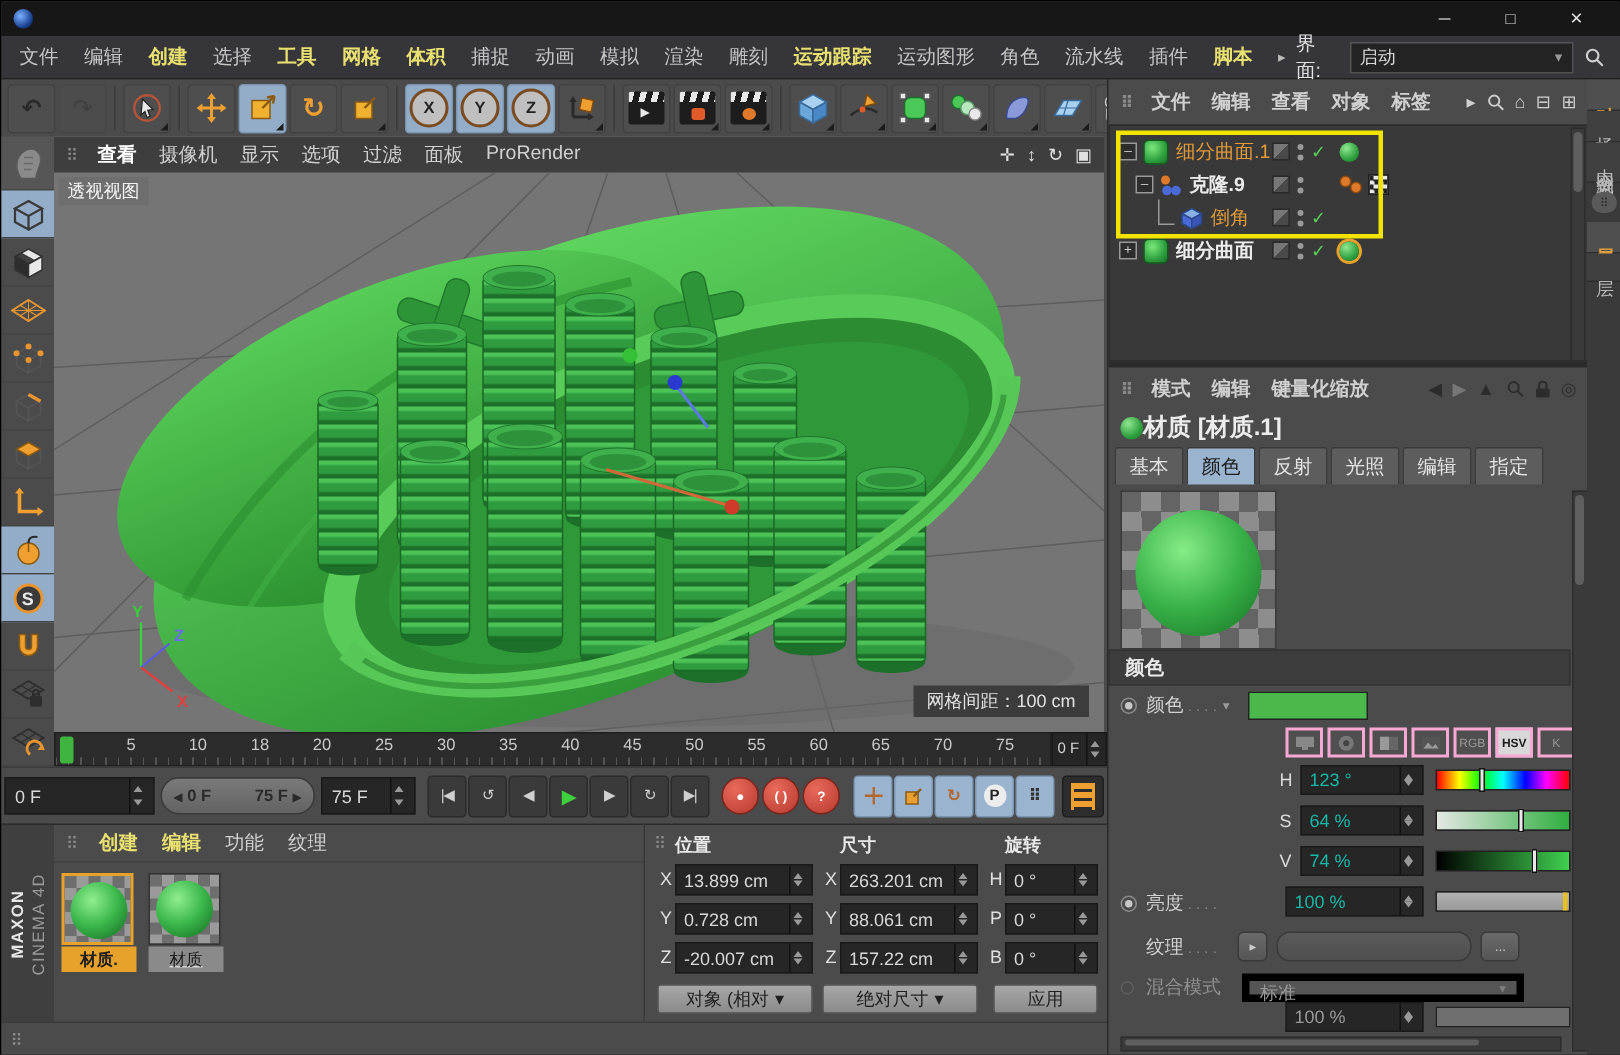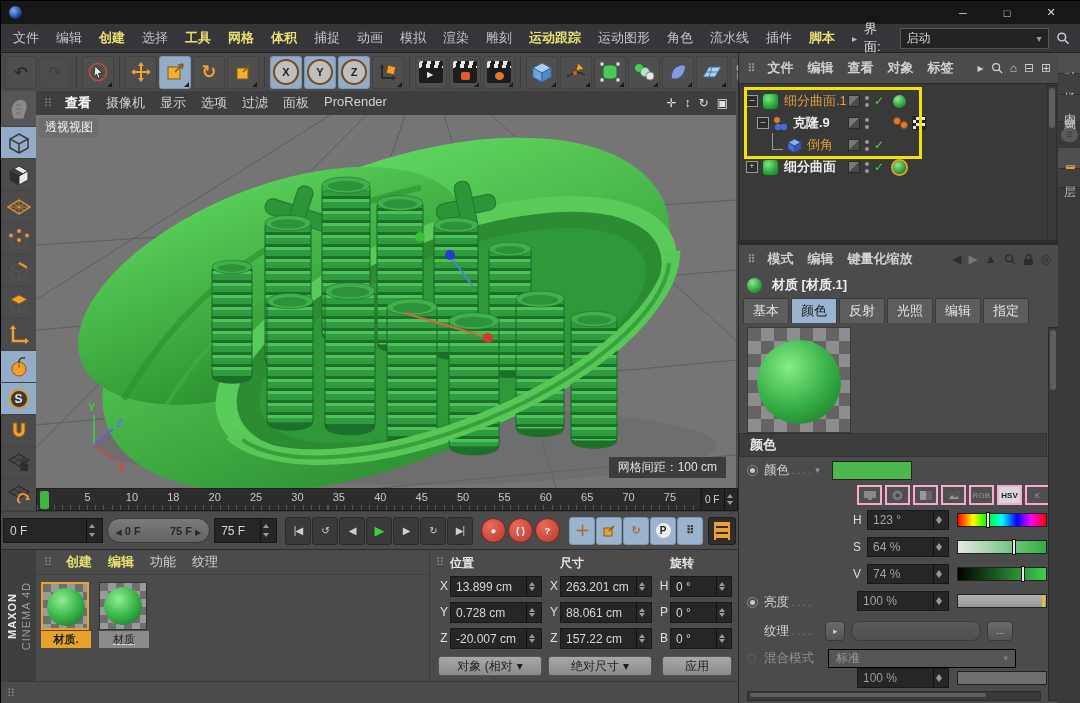--- a/index.html
+++ b/index.html
@@ -105,51 +105,51 @@
   .mattag.sel{box-shadow:0 0 0 2px #e6a22a}
   .chktag{width:12px;height:12px;background:repeating-conic-gradient(#e8e8e8 0 25%,#222 0 50%) 0 0/6px 6px;border:1px solid #222}
   .mogtag{width:14px;height:12px;position:relative}
   .mogtag i{position:absolute;width:6px;height:6px;border-radius:50%;background:#e07a2a;border:1px solid #8a4a12}
   .ybox{border:3px solid #f2e400;background:transparent;z-index:6}
   .scrollv{background:#3a3a3a;border:1px solid #2d2d2d}
   .scrollv .th{position:absolute;left:1px;width:6px;background:#5f5f5f;border-radius:3px}
   
   .amdiv{left:0;top:188px;width:320px;height:4px;background:#2b2b2b}
   .ammenu{left:0;top:192px;width:320px;height:28px;display:flex;align-items:center;gap:14px;padding:0 8px;font-size:13px;font-weight:bold;color:#d0d0d0;box-sizing:border-box}
-  .amtitle{left:0;top:220px;width:320px;height:24px;display:flex;align-items:center;gap:10px;padding:0 8px;font-size:13px;font-weight:bold;color:#ececec;box-sizing:border-box}
+  .amtitle{left:0;top:220px;width:320px;height:24px;display:flex;align-items:center;gap:0;padding:0 8px;font-size:16px;font-weight:bold;color:#ececec;box-sizing:border-box}
   .amtabs{left:0;top:244px;width:320px;height:26px;display:flex;align-items:flex-end;gap:2px;padding:0 4px;box-sizing:border-box}
   .atab{padding:3px 9px;background:#5d5d5d;border:1px solid #3a3a3a;border-bottom:none;font-size:13px;color:#e4e4e4;border-radius:2px 2px 0 0}
   .atab.active{background:#9ab4d0;color:#1b1b1b}
   .preview{left:8px;top:274px;width:102px;height:104px;background:repeating-conic-gradient(#8d8d8d 0 25%,#646464 0 50%) 0 0/26px 26px;border:1px solid #3a3a3a;position:absolute;overflow:hidden}
   .preview .ball{position:absolute;left:9px;top:12px;width:84px;height:84px;border-radius:50%;background:radial-gradient(circle at 38% 32%,#86ec86,#39b249 50%,#1c7d2a 90%)}
   .sechead{left:0;top:380px;width:308px;height:24px;background:#3d3d3d;border:1px solid #323232;display:flex;align-items:center;padding:0 10px;font-size:13px;font-weight:bold;color:#e8e8e8;box-sizing:border-box}
   .arow{position:absolute;left:0;width:308px;height:22px;display:flex;align-items:center;font-size:12.5px;color:#d2d2d2}
   .radio{width:11px;height:11px;border-radius:50%;border:1px solid #8a8a8a;margin:0 6px 0 8px;position:relative;flex:none;box-sizing:border-box}
   .radio.on:after{content:"";position:absolute;left:2px;top:2px;width:5px;height:5px;border-radius:50%;background:#c8c8c8}
   .radio.dim{border-color:#5f5f5f;width:9px;height:9px}
   .alabel{white-space:nowrap}
   .alabel.dots:after{content:" . . . .";color:#8a8a8a;font-size:10px}
   .alabel.dim{color:#909090}
   .swatch{width:78px;height:17px;border:1px solid #222;margin-left:12px}
   .pickbar{position:absolute;left:118px;top:432px;display:flex;gap:3px;align-items:center}
   .pk{width:21px;height:16px;background:#4f4f4f;border:2px solid #f9a8d4;color:#9a9a9a;font-size:8px;display:flex;align-items:center;justify-content:center}
   .pk.on{background:#d8d8d8;color:#1d1d1d;font-weight:bold}
   .hsvlab{position:absolute;left:114px;width:12px;font-size:12px;color:#dcdcdc}
-  .hfield{position:absolute;left:128px;width:82px;height:20px;background:#262626;border:1px solid #191919;display:flex;align-items:center;padding:0 5px;font-size:12px;color:#a3a3a3;box-sizing:border-box}
+  .hfield{position:absolute;left:128px;width:82px;height:20px;background:#262626;border:1px solid #191919;display:flex;align-items:center;padding:0 5px;font-size:12px;color:#14b8a6;box-sizing:border-box}
   .slider{position:absolute;left:218px;width:90px;height:14px;border:1px solid #222;box-sizing:border-box}
   .slider .mk{position:absolute;top:-2px;width:4px;height:16px;background:#e8e8e8;border:1px solid #111;box-sizing:border-box}
   .sl-h{background:linear-gradient(90deg,#f00,#ff0 17%,#0f0 33%,#0ff 50%,#00f 67%,#f0f 83%,#f00)}
   .sl-s{background:linear-gradient(90deg,#e4e8e4,#2fae3f)}
   .sl-v{background:linear-gradient(90deg,#000,#3fd04f)}
   .sl-b{background:linear-gradient(#b2b2b2,#989898)}
   .sl-b:after{content:"";position:absolute;right:1px;top:0;width:3px;height:100%;background:#e8c020}
   .sl-dim{background:#6e6e6e}
   .texbtn{width:18px;height:18px;background:linear-gradient(#6a6a6a,#555);border:1px solid #3a3a3a;border-radius:4px;color:#ccc;font-size:9px;display:flex;align-items:center;justify-content:center;flex:none}
   .texfield{width:128px;height:18px;background:linear-gradient(#5a5a5a,#4f4f4f);border:1px solid #3a3a3a;border-radius:9px;margin:0 6px}
-  .ddown{width:188px;height:19px;background:#555;border:1px solid #000000;display:flex;align-items:center;padding:0 7px;font-size:12px;color:#9a9a9a;box-sizing:border-box}
+  .ddown{width:188px;height:19px;background:#555;border:5px solid #000000;display:flex;align-items:flex-start;padding:0 7px;font-size:12px;color:#9a9a9a;box-sizing:border-box}
   .ddown .car{margin-left:auto;font-size:9px;color:#7e7e7e}
   .hscroll{left:8px;top:638px;width:292px;height:8px;background:#3a3a3a;border:1px solid #2d2d2d;position:absolute}
   .hscroll .th{position:absolute;left:2px;top:1px;width:236px;height:4px;background:#5f5f5f;border-radius:2px}
   
   .sidetabs{left:1057px;top:52px;width:23px;height:651px;background:#3a3a3a;display:flex;flex-direction:column;align-items:center}
   .stab{width:23px;display:flex;align-items:center;justify-content:center;padding:8px 0;background:#404040;border-bottom:1px solid #2e2e2e;color:#b8b8b8;font-size:12px;box-sizing:border-box}
   .stab .vtab{writing-mode:vertical-rl;letter-spacing:2px}
   .stab.active{background:#4f4f4f;color:#e0a040;font-weight:bold}
   .snotch{width:17px;height:14px;background:#5a5a5a;border-radius:7px;margin:6px 0;display:flex;align-items:center;justify-content:center;color:#2d2d2d;font-size:8px}
   svg{display:block}

